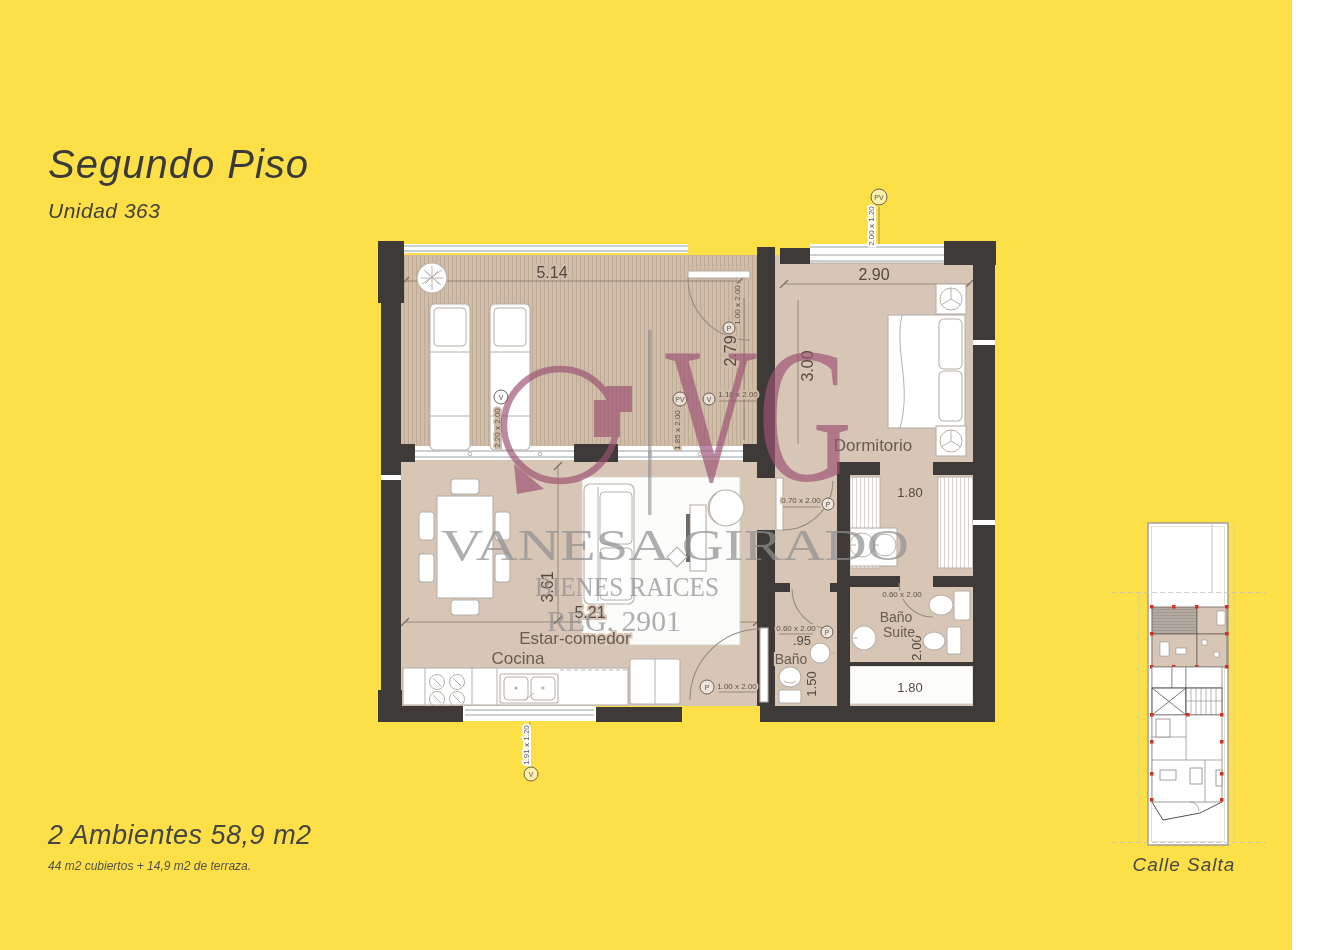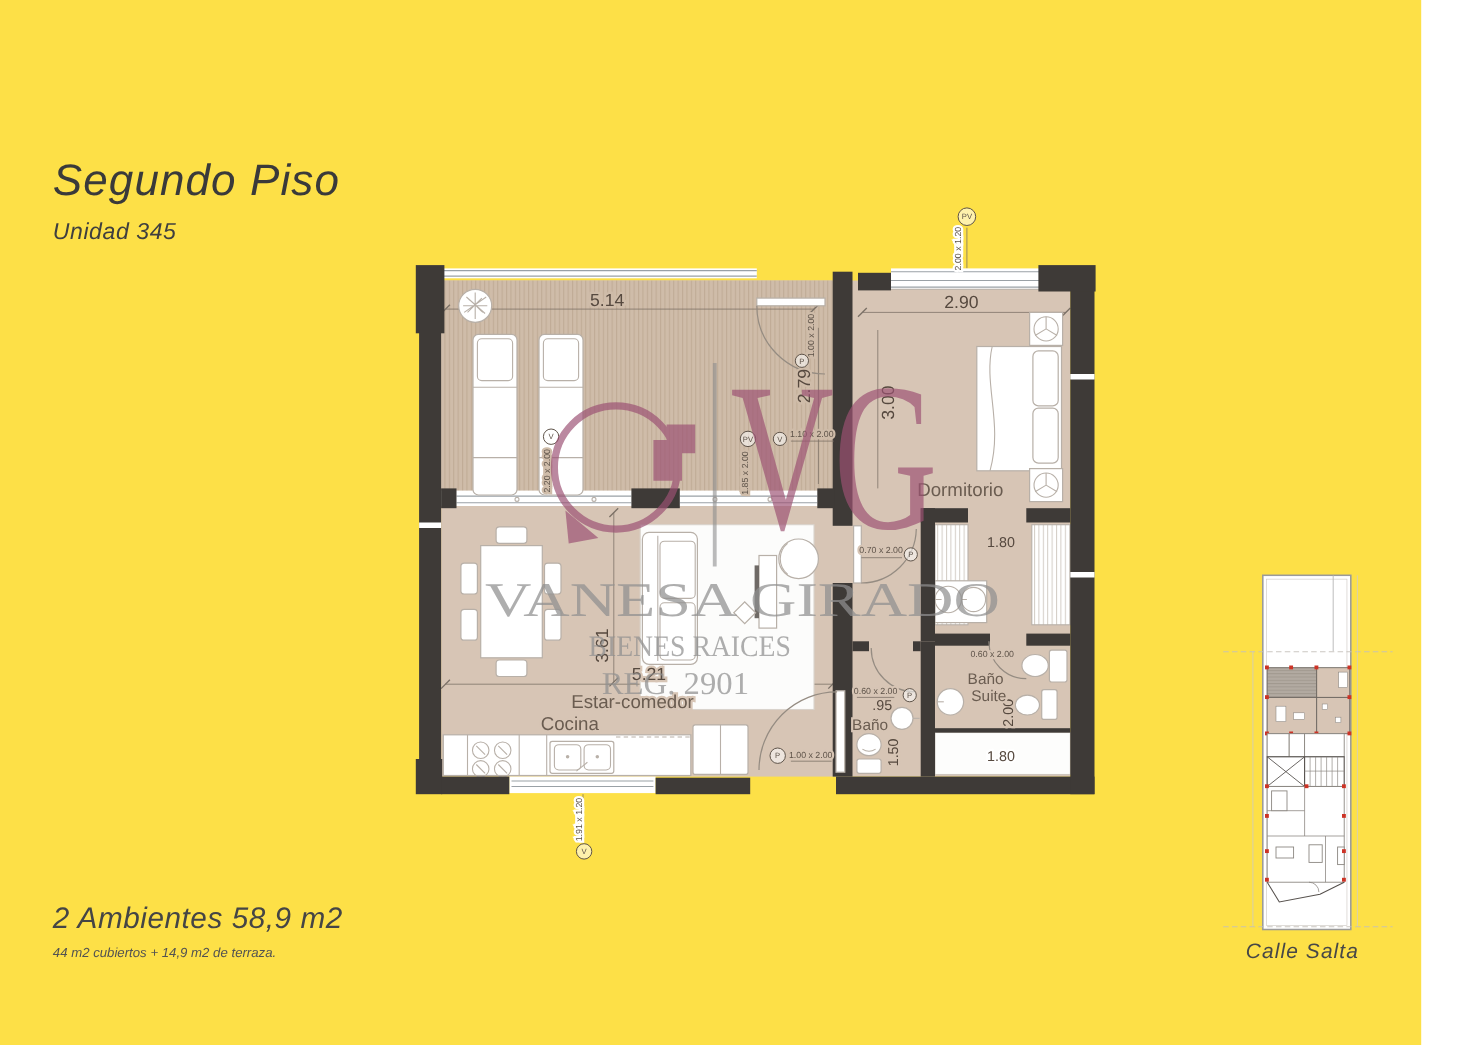--- a/index.html
+++ b/index.html
@@ -34,21 +34,21 @@
   .site-thin{stroke:#8a857f;stroke-width:.8;fill:#fff;}
   .red{fill:#cc3326;}
 </style>
 </head>
 <body>
 
 <div class="canvas">
 
   <div class="hdr">
     <div class="title">Segundo Piso</div>
-    <div class="subtitle">Unidad 345</div>
+    <div class="subtitle">Unidad 363</div>
   </div>
 
   <svg style="left:370px;top:180px;" width="660" height="625" viewBox="370 180 660 625">
     <defs>
       <pattern id="deckp" patternUnits="userSpaceOnUse" width="4" height="6">
         <rect width="4" height="6" fill="#cfbca9"></rect>
           <path d="M0.5 0 V6" stroke="#c0ab96" stroke-width="1"></path>
       </pattern>
       <pattern id="wrd" patternUnits="userSpaceOnUse" width="4" height="4">
         <rect width="4" height="4" fill="#ffffff"></rect>

